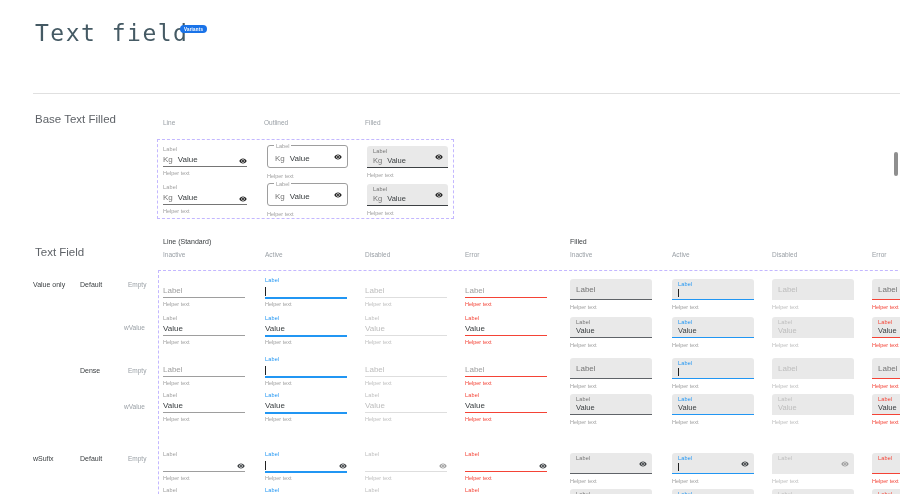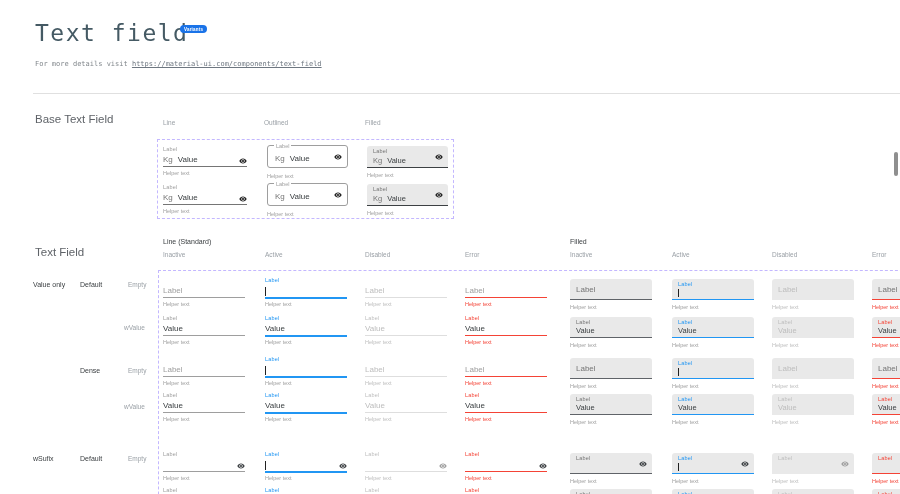--- a/index.html
+++ b/index.html
@@ -55,24 +55,23 @@
 
   .scrollbar{position:absolute;right:2px;top:152px;width:4px;height:24px;border-radius:2px;
     background:var(--scrollbar,#8F8F8F)}
 </style>
 </head>
 <body>
 
 <div id="page">
   <div class="title">Text field</div>
   <div class="badge">Variants</div>
-  <div class="subtitle"><span>For more details visit </span><a>https://material-ui.com/components/text-field</a></div>
   <div class="divider"></div>
 
-  <div class="section-title base-title">Base Text Field</div>
+  <div class="section-title base-title">Base Text Filled</div>
   <div class="dashed base-frame"></div>
 
   <div class="section-title matrix-title">Text Field</div>
   <div class="dashed matrix-frame"></div>
 
   <div class="scrollbar"></div>
 <div class="colhead" style="left: 163px; top: 119px;">Line</div>
     <div class="colhead" style="left: 264px; top: 119px;">Outlined</div>
     <div class="colhead" style="left: 365px; top: 119px;">Filled</div>
     <div class="grouphead" style="left: 163px; top: 238px;">Line (Standard)</div>

